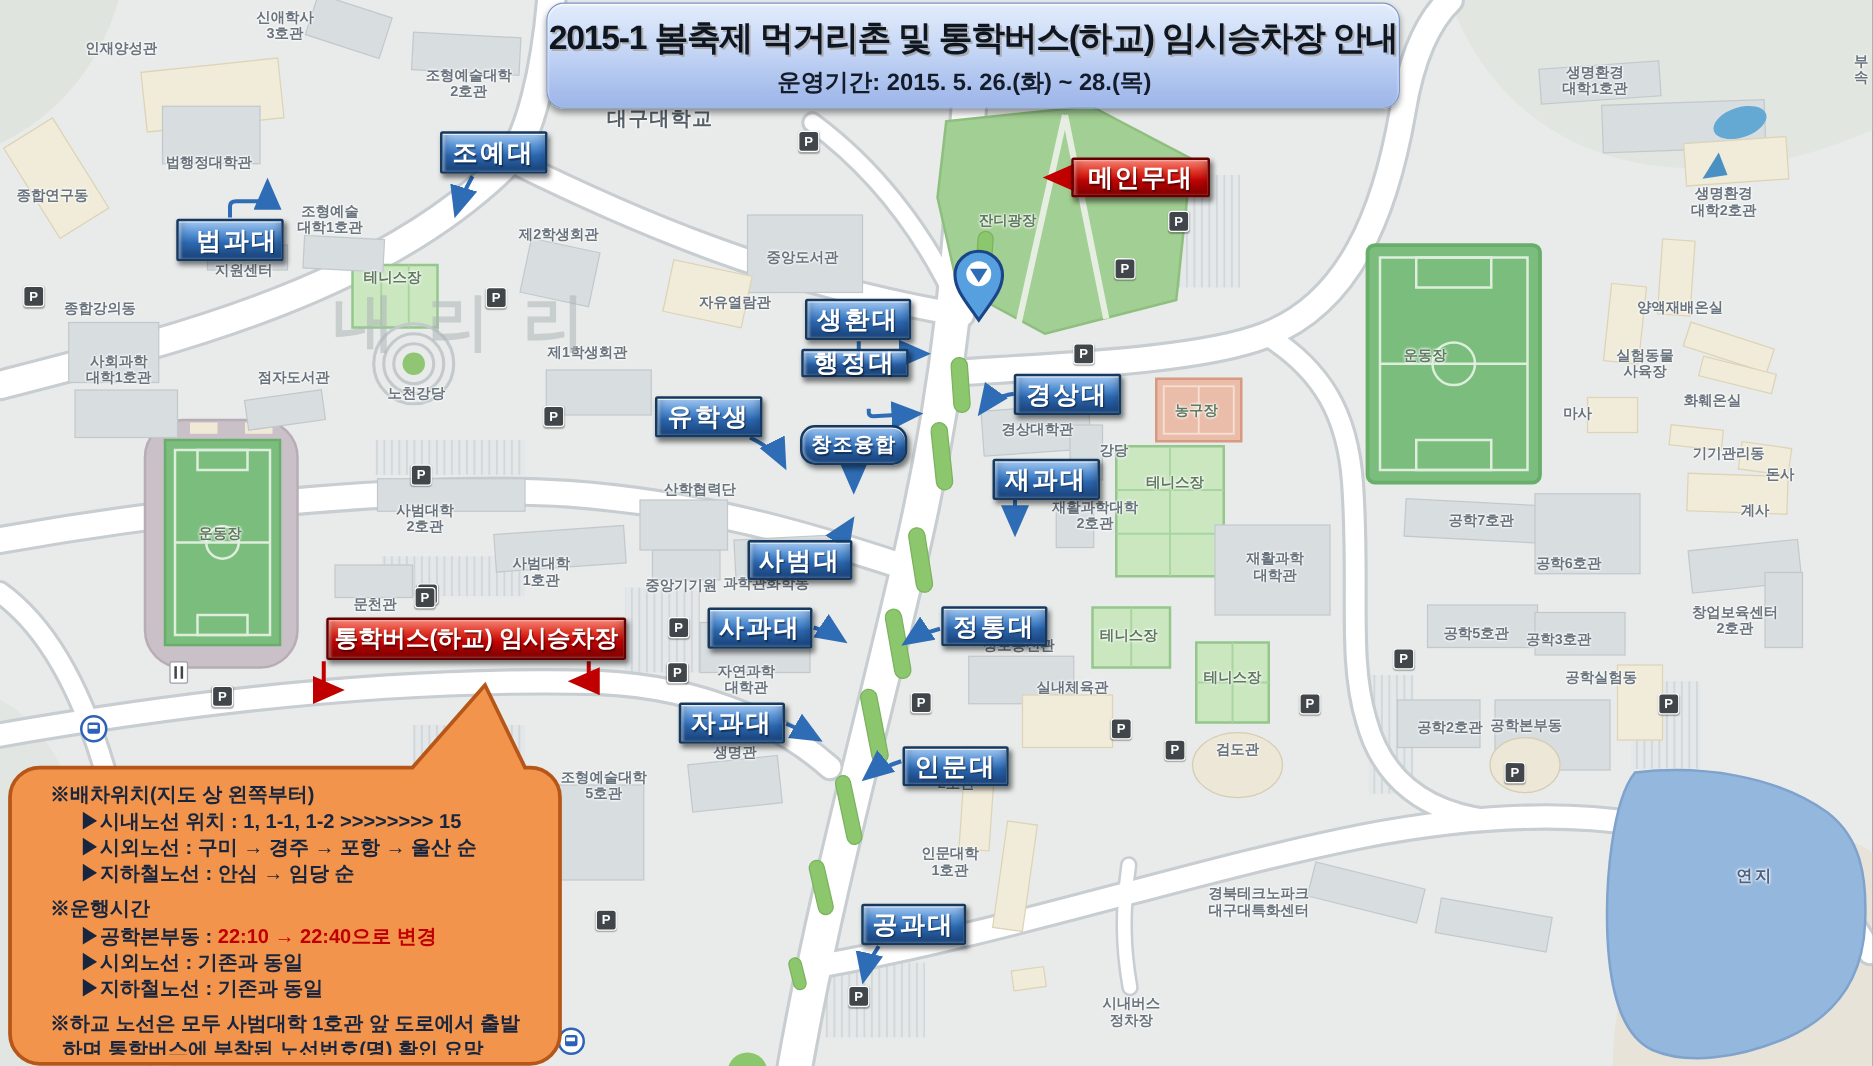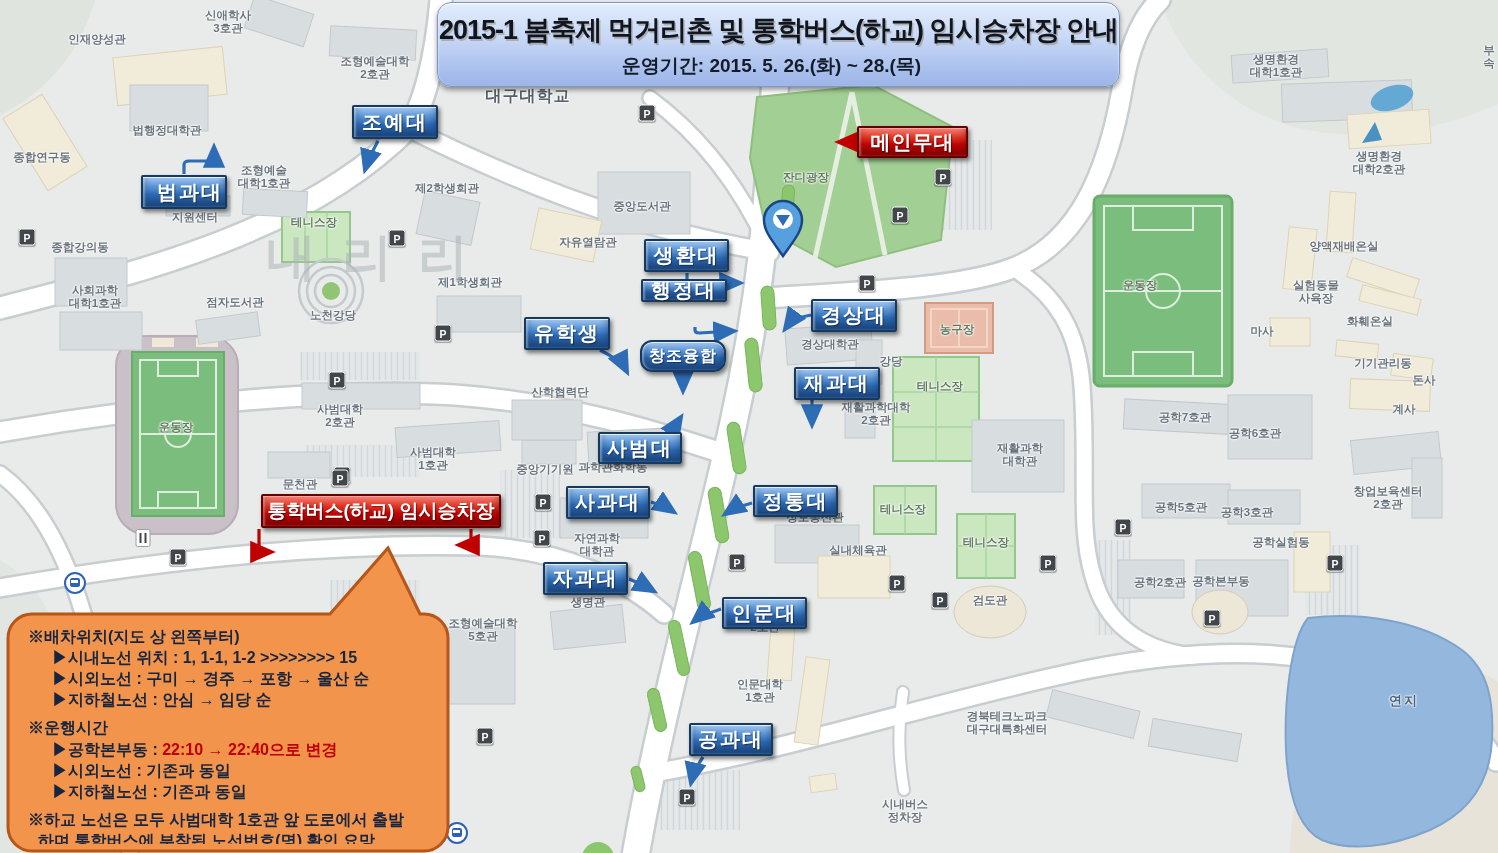--- a/index.html
+++ b/index.html
@@ -51,21 +51,21 @@
   
   #banner{position:absolute;left:437px;top:2px;width:683px;height:85px;
     border-radius:14px;box-sizing:border-box;
     background:linear-gradient(180deg,#e2ecfb 0%,#c9d9f6 40%,#a6bdec 85%,#9db5e8 100%);
     border:1px solid #7e96c6;box-shadow:0 3px 5px rgba(0,0,0,.4),inset 0 1px 2px #fff;}
   #banner .b-title{margin-top:9px;text-align:center;font-size:27px;font-weight:800;
     color:#0e1622;letter-spacing:-1px;text-shadow:1.5px 1.5px 0 rgba(125,95,55,.35);}
   #banner .b-sub{margin-top:5px;text-align:center;padding-right:14px;font-size:19px;
     font-weight:700;color:#141c2a;}
   
-  #notice-text{position:absolute;left:28px;top:626px;width:404px;height:218px;
+  #notice-text{position:absolute;left:40px;top:626px;width:404px;height:218px;
     color:#17253f;font-weight:800;font-size:16px;line-height:1.32;overflow:hidden;}
   .n-sec{margin-bottom:7px;}
   .n-item{padding-left:24px;white-space:nowrap;}
   .n-item.small-indent{padding-left:10px;}
   .n-red{color:#c00000;}
 </style>
 </head>
 <body>
 
 <div id="stage">
@@ -349,21 +349,21 @@
       <div class="map-label" style="left: 483px; top: 630px;">조형예술대학
 5호관</div>
       <div class="map-label" style="left: 765px; top: 628px;">2호관</div>
       <div class="map-label" style="left: 760px; top: 691px;">인문대학
 1호관</div>
       <div class="map-label" style="left: 1007px; top: 723px;">경북테크노파크
 대구대특화센터</div>
       <div class="map-label" style="left: 905px; top: 811px;">시내버스
 정차장</div>
       <div class="map-label" style="left: 1151px; top: 418px; margin-left: 34px;">공학7호관</div>
-      <div class="map-label" style="left: 1255px; top: 434px;">공학6호관</div>
+      <div class="map-label" style="left: 1255px; top: 452px;">공학6호관</div>
       <div class="map-label" style="left: 1181px; top: 508px;">공학5호관</div>
       <div class="map-label" style="left: 1247px; top: 513px;">공학3호관</div>
       <div class="map-label" style="left: 1281px; top: 543px;">공학실험동</div>
       <div class="map-label" style="left: 1160px; top: 583px;">공학2호관</div>
       <div class="map-label" style="left: 1221px; top: 582px;">공학본부동</div>
       <div class="map-label" style="left: 1388px; top: 498px;">창업보육센터
 2호관</div>
       <div class="map-label water" style="left: 1404px; top: 701px;">연지</div>
       <div class="map-label watermark" style="left: 380px; top: 258px;">내리리</div>
     </div>

